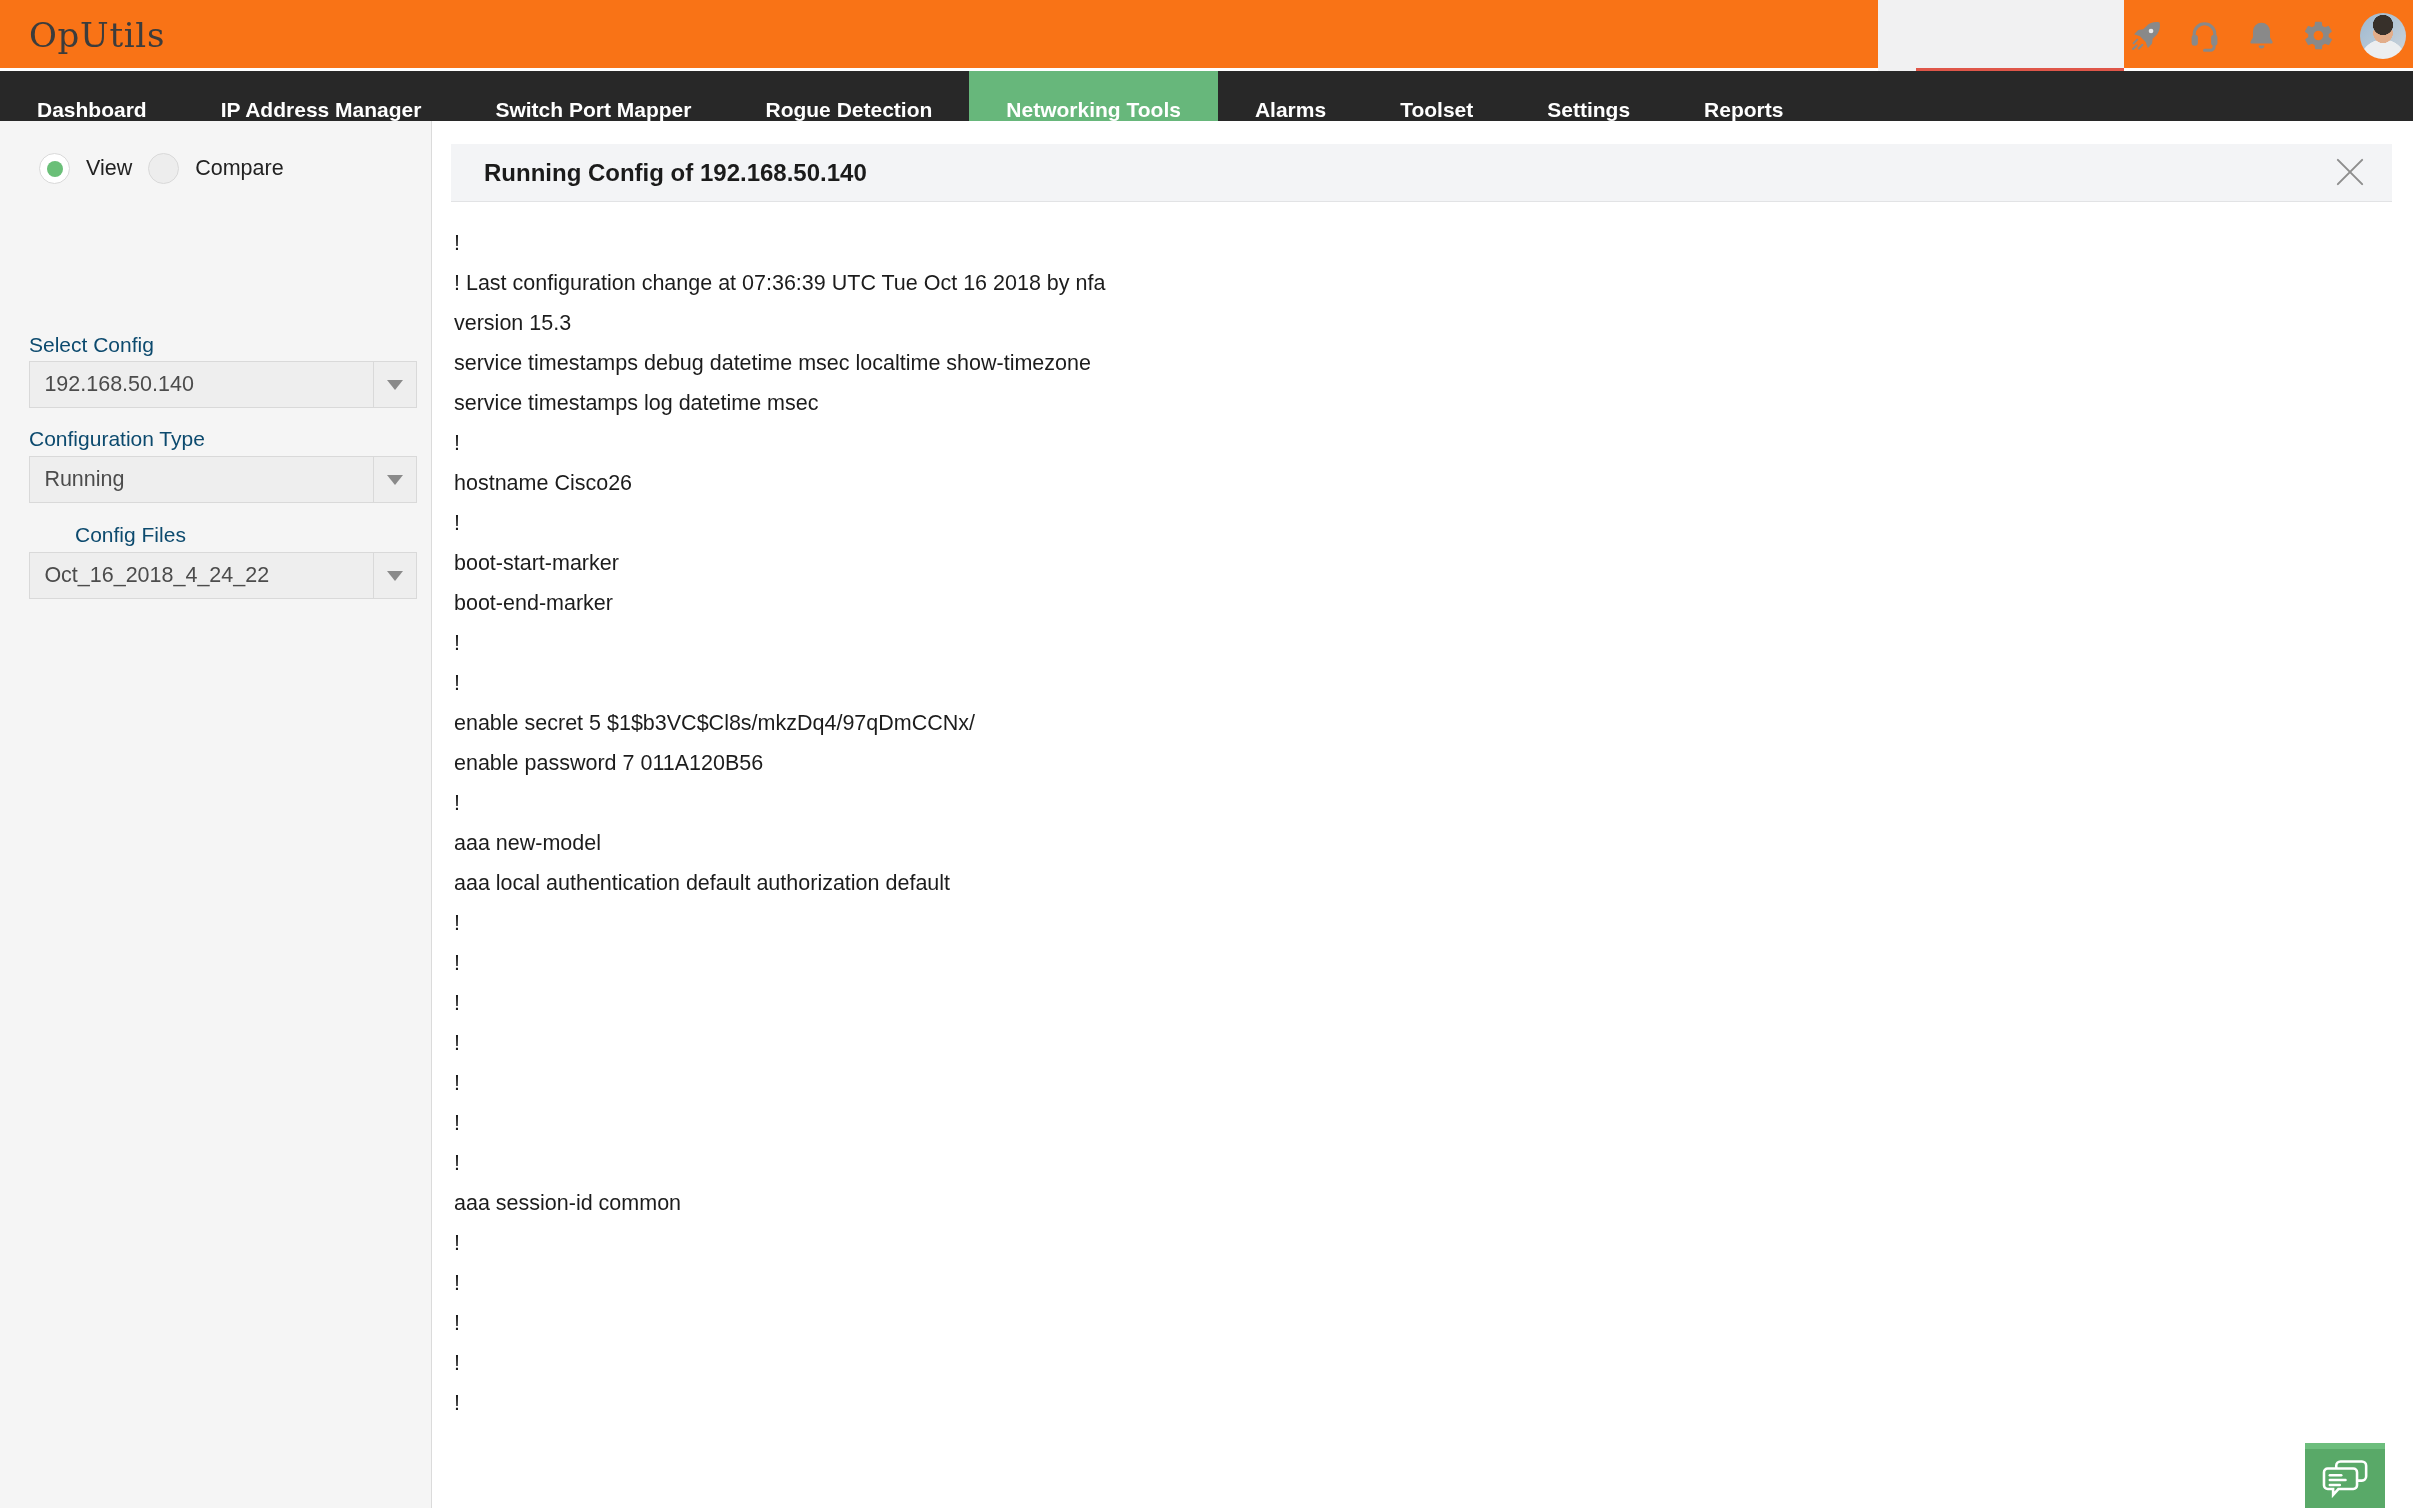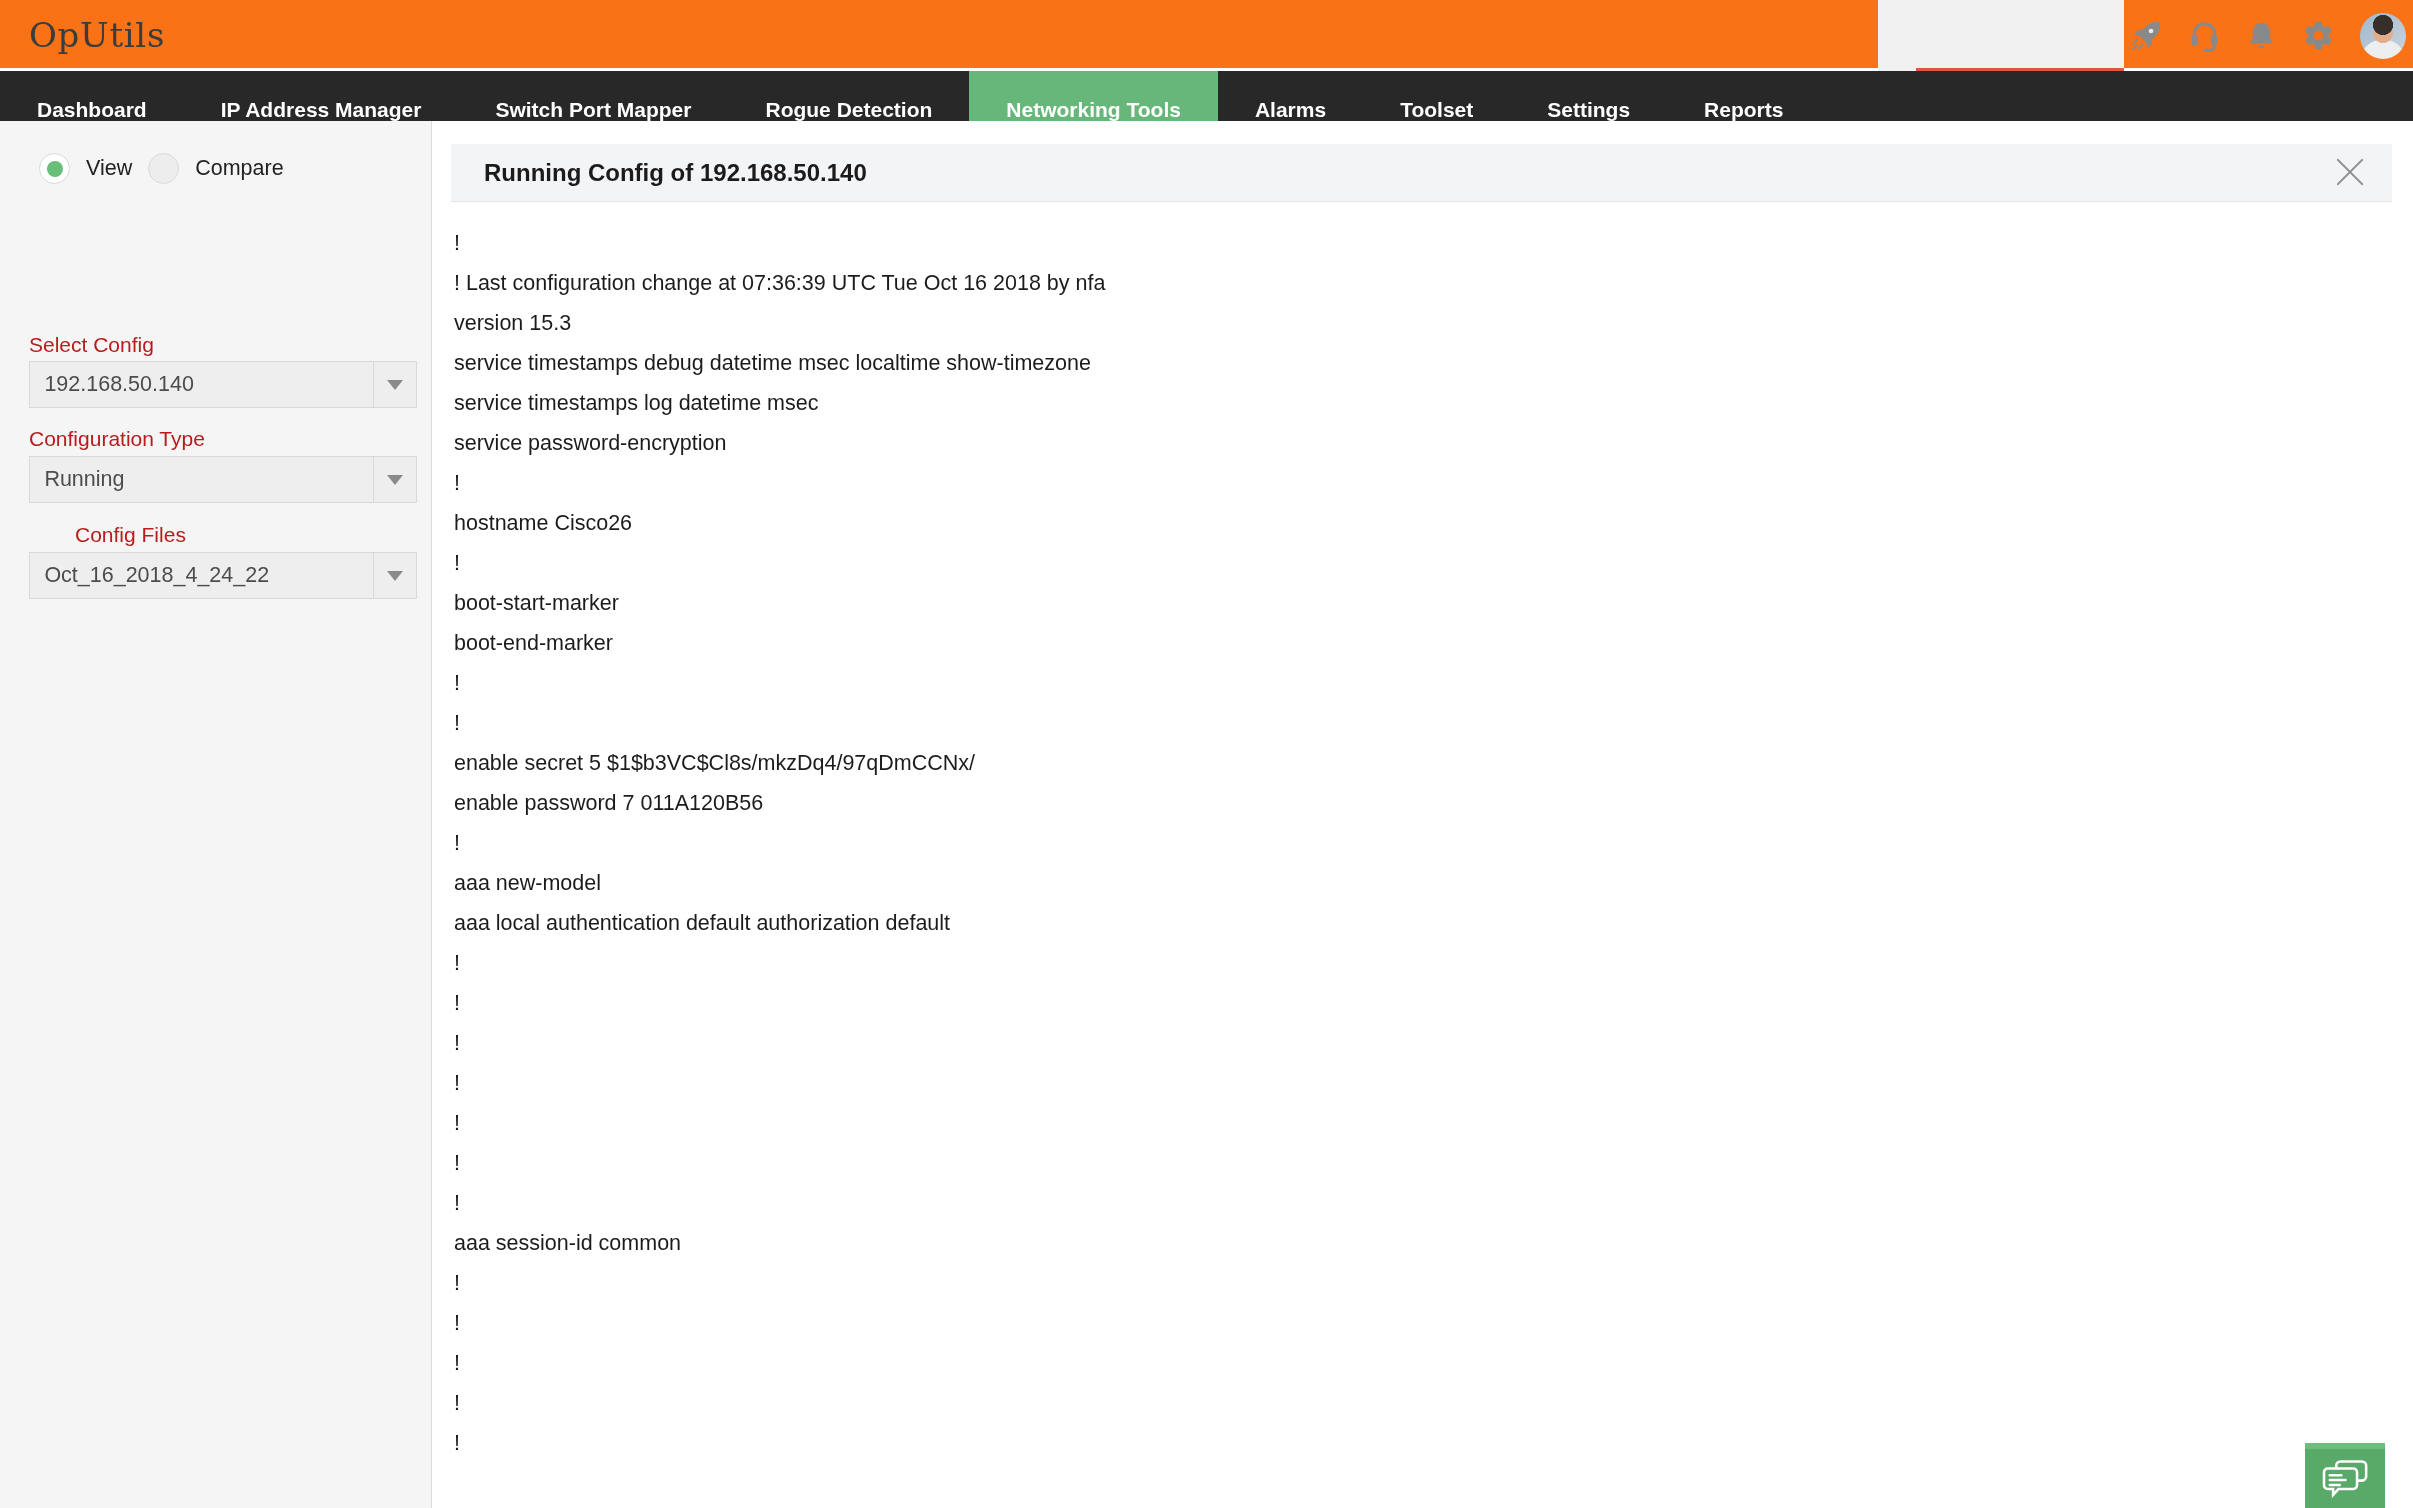--- a/index.html
+++ b/index.html
@@ -27,21 +27,21 @@
   .nav-item.active{background:#67b77b;}
   
   .sidebar{position:absolute;left:0;top:121px;width:431px;bottom:0;background:#f5f5f5;border-right:1.4px solid #dbdbdb;}
   .radio-row{position:absolute;left:39px;top:32px;display:flex;align-items:center;}
   .radio-group{display:flex;align-items:center;cursor:pointer;}
   .radio-group + .radio-group{margin-left:16px;}
   .radio{width:29px;height:29px;border-radius:50%;border:1.4px solid #d9d9d9;background:#ededed;position:relative;flex:0 0 auto;}
   .radio.selected{background:#ffffff;}
   .radio.selected::after{content:"";position:absolute;left:6.5px;top:6.5px;width:16px;height:16px;border-radius:50%;background:#6abf78;}
   .radio-label{margin-left:16px;font-size:21.5px;color:#222222;text-align:right;}
-  .field-label{position:absolute;left:29px;font-size:21px;color:#b91c1c;}
+  .field-label{position:absolute;left:29px;font-size:21px;color:#0c4a6e;}
   .lbl-1{top:212px;} .lbl-2{top:306px;} .lbl-3{top:402px;margin-left:46px;}
   .select{position:absolute;left:29px;width:388px;height:47px;background:#eeeeee;border:1.4px solid #d9d9d9;
           box-sizing:border-box;display:flex;align-items:center;cursor:pointer;}
   .sel-1{top:240px;} .sel-2{top:335px;} .sel-3{top:431px;}
   .select-value{padding-left:14.4px;font-size:21.5px;color:#4c4c4c;flex:1;white-space:nowrap;overflow:hidden;}
   .select-arrow{width:42px;height:100%;border-left:1.4px solid #d9d9d9;display:flex;align-items:center;justify-content:center;flex:0 0 auto;}
   .tri{width:0;height:0;border-left:8px solid transparent;border-right:8px solid transparent;border-top:10px solid #8a8a8a;}
   
   .main{position:absolute;left:434px;top:121px;right:0;bottom:0;background:#ffffff;}
   .panel-header{position:absolute;left:17px;right:21.5px;top:23px;height:57px;background:#f3f4f6;
@@ -156,21 +156,20 @@
         <path d="M4 4 L38 38 M38 4 L4 38" stroke="#8e8e8e" stroke-width="2.8" stroke-linecap="round" fill="none"></path>
       </svg>
     </div>
 
     <div class="config-text">
         <div class="cfg-line">!</div>
         <div class="cfg-line">! Last configuration change at 07:36:39 UTC Tue Oct 16 2018 by nfa</div>
         <div class="cfg-line">version 15.3</div>
         <div class="cfg-line">service timestamps debug datetime msec localtime show-timezone</div>
         <div class="cfg-line">service timestamps log datetime msec</div>
-        <div class="cfg-line">service password-encryption</div>
         <div class="cfg-line">!</div>
         <div class="cfg-line">hostname Cisco26</div>
         <div class="cfg-line">!</div>
         <div class="cfg-line">boot-start-marker</div>
         <div class="cfg-line">boot-end-marker</div>
         <div class="cfg-line">!</div>
         <div class="cfg-line">!</div>
         <div class="cfg-line">enable secret 5 $1$b3VC$Cl8s/mkzDq4/97qDmCCNx/</div>
         <div class="cfg-line">enable password 7 011A120B56</div>
         <div class="cfg-line">!</div>

